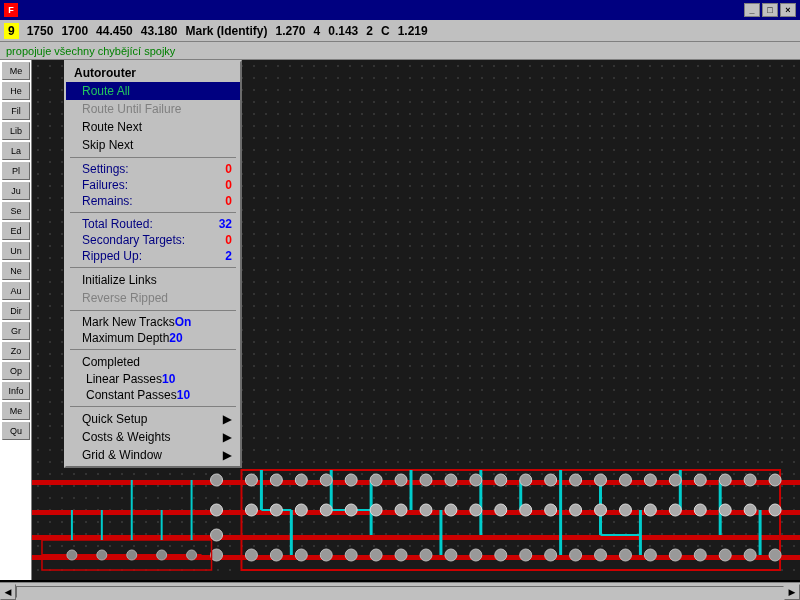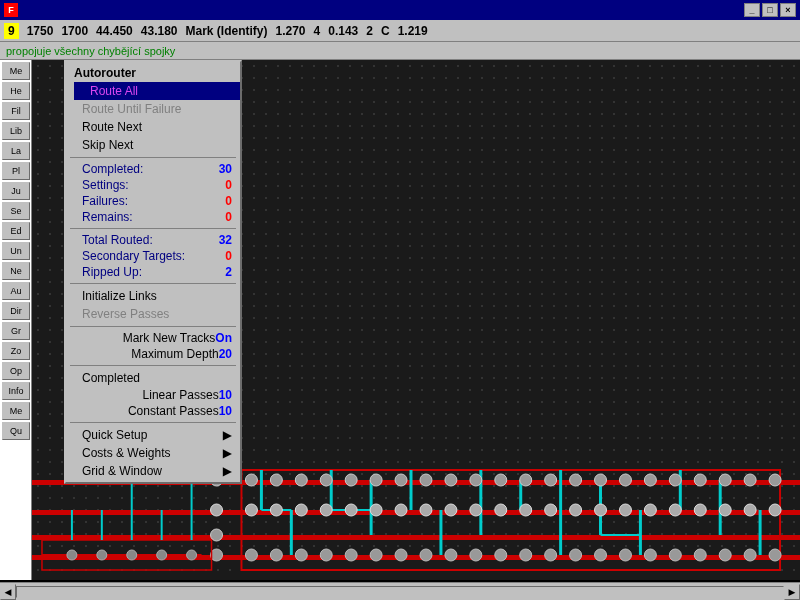--- a/index.html
+++ b/index.html
@@ -171,22 +171,21 @@
     }
 
     .dropdown-item {
       padding: 2px 8px 2px 16px;
       cursor: pointer;
       color: black;
       white-space: nowrap;
     }
     .dropdown-item.active {
       background: #000080;
-      color: #d946ef;
-      margin-left: 8px;
+      color: #22c55e;
     }
     .dropdown-item.disabled {
       color: #808080;
       cursor: default;
     }
 
     .menu-separator {
       height: 1px;
       background: #808080;
       margin: 3px 4px;
@@ -204,21 +203,21 @@
       font-weight: bold;
       min-width: 30px;
       text-align: right;
     }
     .stat-row .stat-val.blue {
       color: #0000ff;
     }
 
     .menu-toggle-row {
       display: flex;
-      justify-content: flex-end;
+      justify-content: flex-start;
       padding: 1px 8px 1px 16px;
       color: black;
       font-size: 12px;
     }
     .menu-toggle-row .toggle-val {
       color: #0000ff;
       font-weight: bold;
     }
   </style>
 </head>
@@ -401,24 +400,20 @@
       <div class="menu-section-title">Autorouter</div>
 
       <div class="dropdown-item active">Route All</div>
       <div class="dropdown-item disabled">Route Until Failure</div>
       <div class="dropdown-item">Route Next</div>
       <div class="dropdown-item">Skip Next</div>
 
       <div class="menu-separator"></div>
 
       <div class="stat-row">
-        <span>Completed:</span>
-        <span class="stat-val blue">30</span>
-      </div>
-      <div class="stat-row">
         <span>Settings:</span>
         <span class="stat-val">0</span>
       </div>
       <div class="stat-row">
         <span>Failures:</span>
         <span class="stat-val">0</span>
       </div>
       <div class="stat-row">
         <span>Remains:</span>
         <span class="stat-val">0</span>
@@ -435,21 +430,21 @@
         <span class="stat-val">0</span>
       </div>
       <div class="stat-row">
         <span>Ripped Up:</span>
         <span class="stat-val blue">2</span>
       </div>
 
       <div class="menu-separator"></div>
 
       <div class="dropdown-item">Initialize Links</div>
-      <div class="dropdown-item disabled">Reverse Passes</div>
+      <div class="dropdown-item disabled">Reverse Ripped</div>
 
       <div class="menu-separator"></div>
 
       <div class="menu-toggle-row">
         <span>Mark New Tracks</span>
         <span class="toggle-val">On</span>
       </div>
       <div class="menu-toggle-row">
         <span>Maximum Depth</span>
         <span class="toggle-val">20</span>

